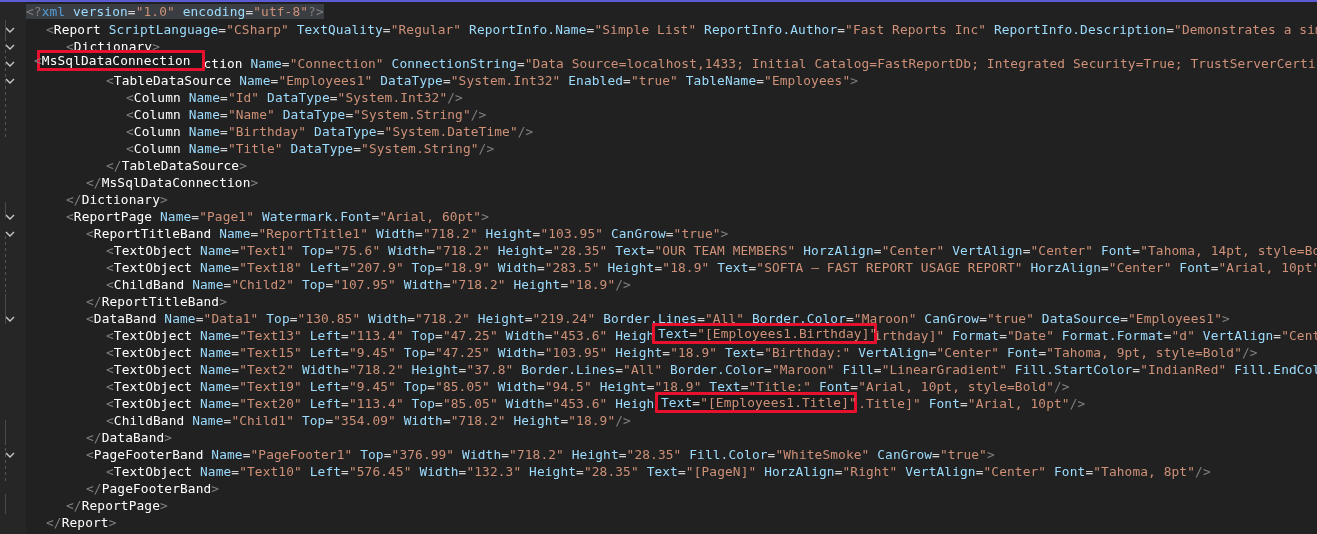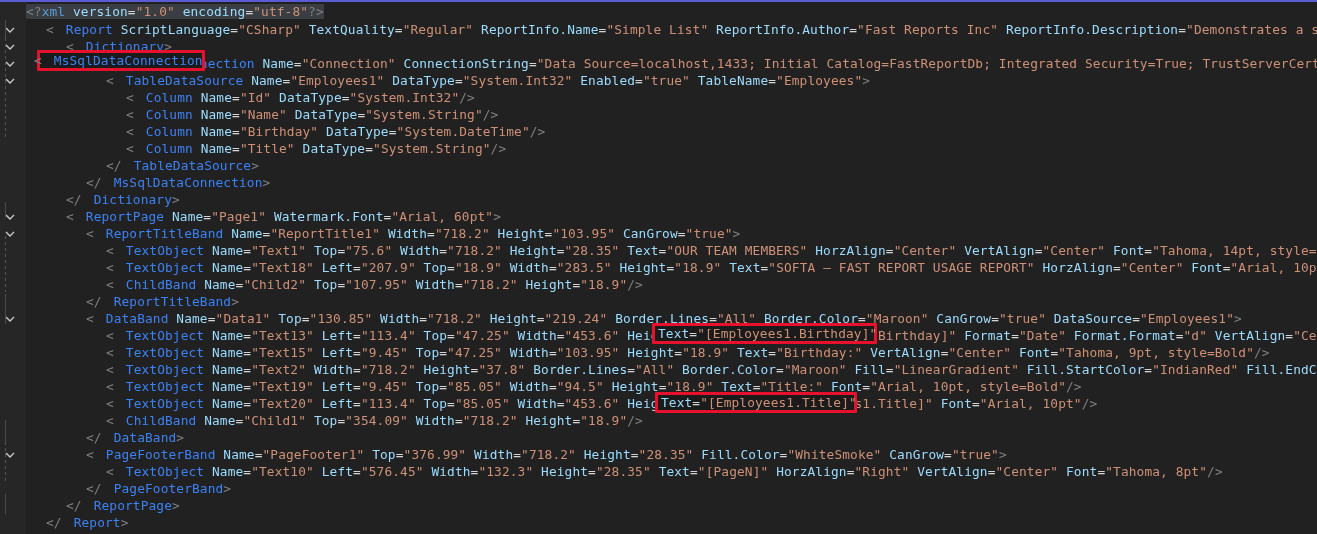--- a/index.html
+++ b/index.html
@@ -66,21 +66,21 @@
     line-height: 17px;
     font-size: 12.8px;
     letter-spacing: 0.01em;
     padding-left: 26px;
     white-space: pre;
     color: #d4d4d4;
   }
   .line:first-child { height: 19px; line-height: 20px; }
 
   
-  .tag      { color: #3b82f6; margin-left: 12px; }
+  .tag      { color: #ffffff; }
   .attr     { color: #9cdcfe; }
   .val      { color: #ce9178; }
   .pi       { color: #569cd6; }
   .punct    { color: #808080; }
   .eq       { color: #d4d4d4; }
 
   
   .sel {
     background: #3a3d41;
   }

